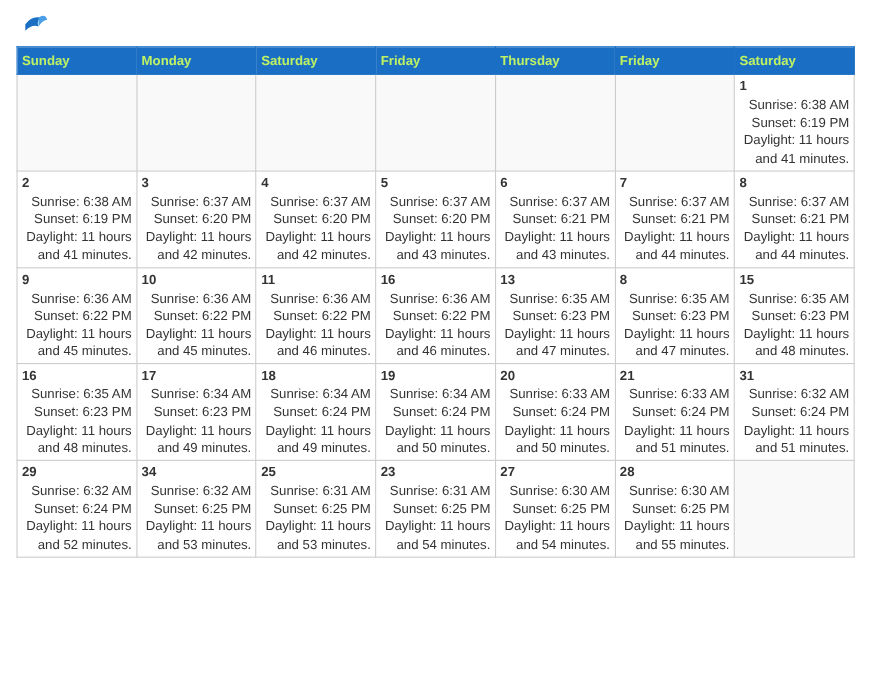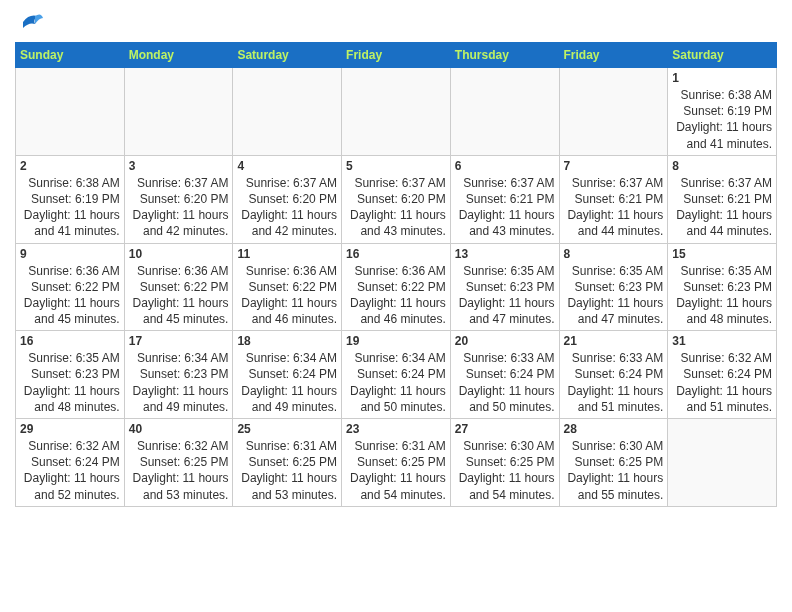--- a/index.html
+++ b/index.html
@@ -271,21 +271,21 @@
           </td>
         </tr>
         <tr>
           <td>
             <span class="day-num">29</span>
             <div class="cell-text" style="white-space: pre-line;">Sunrise: 6:32 AM
 Sunset: 6:24 PM
 Daylight: 11 hours and 52 minutes.</div>
           </td>
           <td>
-            <span class="day-num">40</span>
+            <span class="day-num">34</span>
             <div class="cell-text" style="white-space: pre-line;">Sunrise: 6:32 AM
 Sunset: 6:25 PM
 Daylight: 11 hours and 53 minutes.</div>
           </td>
           <td>
             <span class="day-num">25</span>
             <div class="cell-text" style="white-space: pre-line;">Sunrise: 6:31 AM
 Sunset: 6:25 PM
 Daylight: 11 hours and 53 minutes.</div>
           </td>

